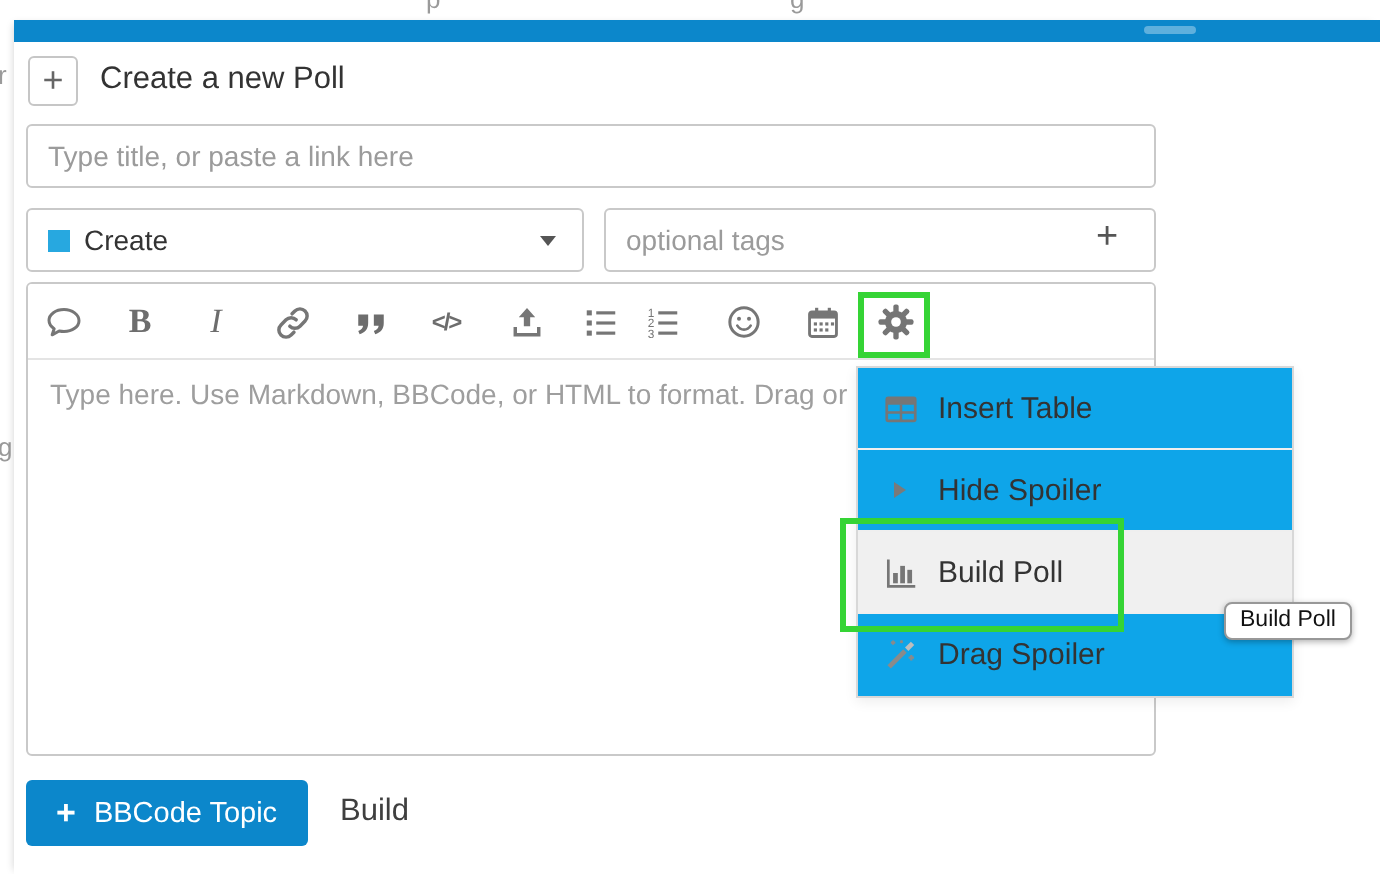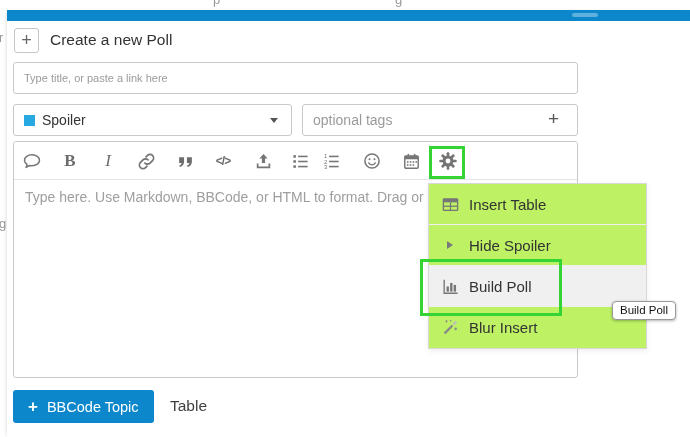--- a/index.html
+++ b/index.html
@@ -23,21 +23,21 @@
          box-shadow:-2px 0 4px -2px rgba(0,0,0,.18);}
   .topbar{left:7px;top:10px;width:683px;height:11px;background:var(--accent);}
   .grip{left:572px;top:13px;width:26px;height:4px;border-radius:2px;background:#5fb0dd;}
 
   .plus-box{left:14px;top:28px;width:25px;height:25px;border:1px solid #c6c6c6;border-radius:3px;
             display:flex;align-items:center;justify-content:center;font-size:18px;color:#666;}
   .compose-title{left:50px;top:31px;font-size:15.5px;color:#333;}
 
   input{font-family:inherit;outline:none;}
   .input-title{left:13px;top:62px;width:565px;height:32px;border:1px solid var(--border);
-               border-radius:3px;padding:0 10px;font-size:11px;color:#333;}
+               border-radius:3px;padding:0 10px;font-size:14px;color:#333;}
   input::placeholder{color:#9b9b9b;opacity:1;}
 
   .cat-select{left:13px;top:104px;width:279px;height:32px;border:1px solid var(--border);
               border-radius:3px;display:flex;align-items:center;padding:0 10px;background:#fff;cursor:pointer;}
   .cat-square{width:11px;height:11px;background:var(--category);margin-right:7px;flex:none;}
   .cat-label{font-size:14px;color:#333;}
   .cat-caret{position:absolute;right:13px;top:13px;width:0;height:0;
              border-left:4.5px solid transparent;border-right:4.5px solid transparent;
              border-top:5.5px solid #555;}
   .input-tags{left:302px;top:104px;width:276px;height:32px;border:1px solid var(--border);
@@ -54,21 +54,21 @@
   .glyph-code{font-size:12px;font-weight:bold;color:#6d6d6d;letter-spacing:-1px;}
   .editor-placeholder{position:absolute;left:11px;top:47px;width:548px;font-size:14px;color:#9e9e9e;
                       white-space:nowrap;overflow:hidden;}
   svg{display:block;}
   svg text{font-family:"Liberation Sans","DejaVu Sans",sans-serif;}
 
   
   .menu{left:428px;top:183px;width:219px;background:#fff;border:1px solid #d8d8d8;
         z-index:10;box-shadow:0 2px 6px rgba(0,0,0,.07);}
   .menu-item{height:41px;display:flex;align-items:center;padding-left:10px;cursor:pointer;
-             border-bottom:1px solid #efefef;background:#bef264;}
+             border-bottom:1px solid #efefef;background:#0ea5e9;}
   .menu-item:last-child{border-bottom:none;}
   .menu-item.hovered{background:#f0f0f0;}
   .mi-icon{width:22px;margin-right:8px;display:flex;align-items:center;justify-content:center;color:var(--icon);}
   .mi-label{font-size:15px;color:#333;}
   .caret-right{width:0;height:0;border-top:4.5px solid transparent;border-bottom:4.5px solid transparent;
                border-left:6px solid #7a7a7a;}
 
   
   .hl-gear{left:429px;top:146px;width:36px;height:33px;border:3px solid var(--green);z-index:30;}
   .hl-poll{left:420px;top:259px;width:142px;height:57px;border:3px solid var(--green);z-index:20;}
@@ -93,21 +93,21 @@
 <div class="abs topbar"></div>
 <div class="abs grip"></div>
 
 <div class="abs plus-box">+</div>
 <div class="abs compose-title">Create a new Poll</div>
 
 <input class="abs input-title" type="text" placeholder="Type title, or paste a link here" style="">
 
 <div class="abs cat-select">
   <span class="cat-square"></span>
-  <span class="cat-label">Spoiler</span>
+  <span class="cat-label">Create</span>
   <span class="cat-caret"></span>
 </div>
 
 <input class="abs input-tags" type="text" placeholder="optional tags" style="">
 <span class="abs tags-plus">+</span>
 
 <div class="abs editor">
   <div class="toolbar">
 
     <span class="tb-btn" style="left:6px">
@@ -256,26 +256,26 @@
   <div class="menu-item">
     <span class="mi-icon">
       <svg width="19" height="19" viewBox="0 0 24 24">
         <line x1="4.5" y1="19.5" x2="14.5" y2="9.5" stroke="#8a8a8a" stroke-width="3"></line>
         <line x1="15.6" y1="8.4" x2="19.3" y2="4.7" stroke="#bdbdbd" stroke-width="3"></line>
         <path d="M18.5 12v3.4M16.8 13.7h3.4" stroke="#8a8a8a" stroke-width="1.4"></path>
         <path d="M7 2.8v2.8M5.6 4.2h2.8" stroke="#8a8a8a" stroke-width="1.3"></path>
         <circle cx="12.3" cy="3.6" r="1" fill="#8a8a8a"></circle>
       </svg>
     </span>
-    <span class="mi-label">Blur Insert</span>
+    <span class="mi-label">Drag Spoiler</span>
   </div>
 </div>
 
 <div class="abs hl-gear"></div>
 <div class="abs hl-poll"></div>
 
 <div class="abs tooltip">Build Poll</div>
 
 <button class="abs btn-create">
   <span class="bplus">+</span>
   <span>BBCode Topic</span>
 </button>
-<span class="abs close-link">Table</span>
+<span class="abs close-link">Build</span>
 
 </body></html>

